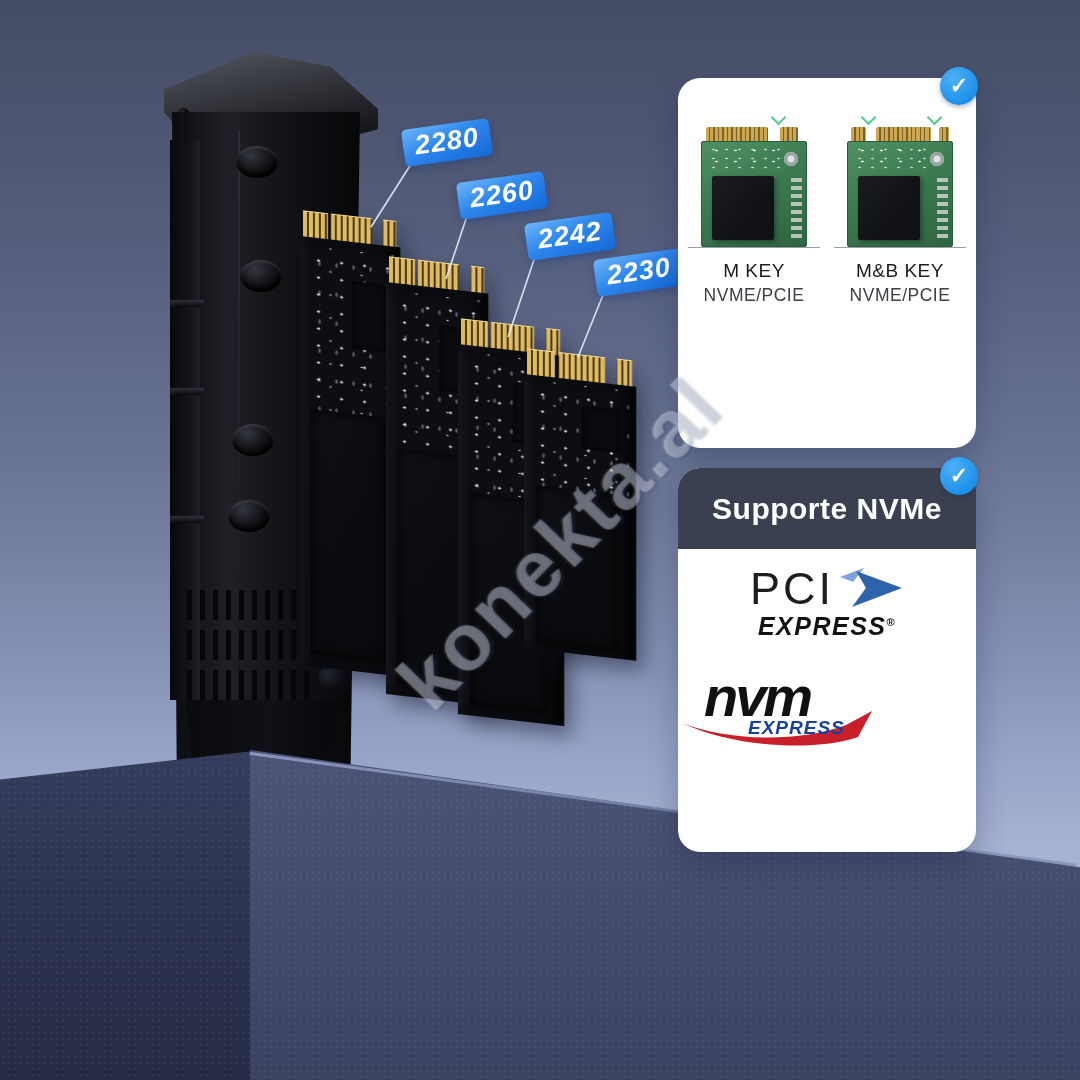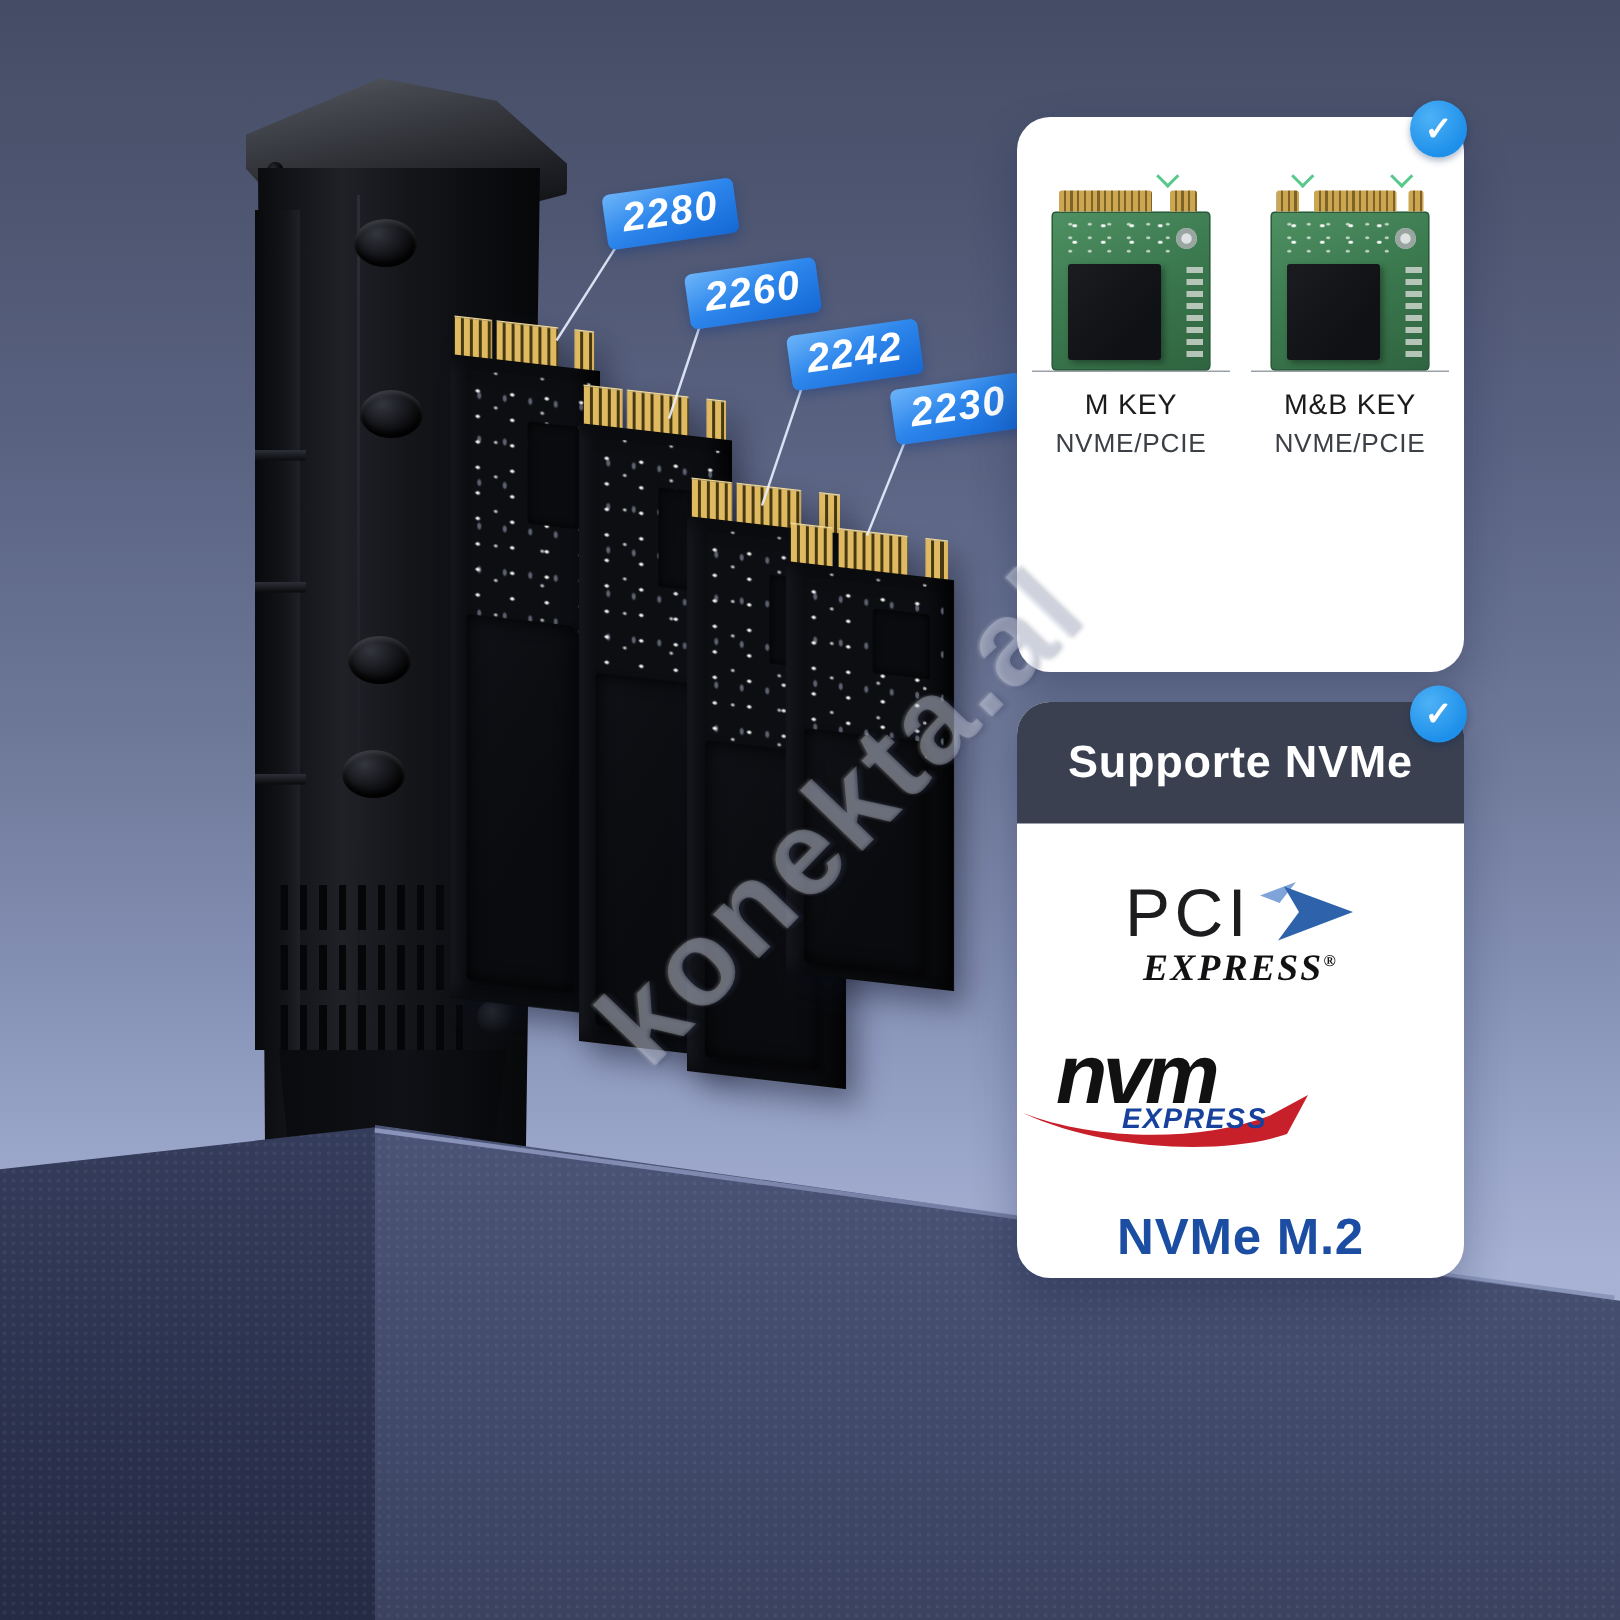--- a/index.html
+++ b/index.html
@@ -119,24 +119,24 @@
   .mod-pads{position:absolute;right:5px;top:34px;bottom:9px;width:11px;opacity:.85;
     background:repeating-linear-gradient(0deg,#ccd4cc 0 4px,rgba(0,0,0,0) 4px 8px);}
   .mod-bits{position:absolute;left:6px;top:4px;right:24px;height:26px;
     background-image:radial-gradient(rgba(255,255,255,.95) 1.4px,transparent 1.9px),
       radial-gradient(rgba(230,235,230,.8) 1.1px,transparent 1.6px);
     background-size:19px 11px,13px 9px;}
   .mod-base{width:132px;height:1px;background:#9aa0a8;}
   .mod-name{margin-top:12px;font-weight:400;font-size:19px;color:#1b1b1b;letter-spacing:.5px;}
   .mod-spec{margin-top:3px;font-size:17.5px;color:#3b4046;letter-spacing:.5px;}
   
-  .pci-logo{margin-top:36px;display:flex;flex-direction:column;align-items:center;}
+  .pci-logo{margin-top:16px;display:flex;flex-direction:column;align-items:center;}
   .pci-top{display:flex;align-items:center;gap:4px;}
   .pci-word{font-size:45px;font-weight:400;color:#1d1d1f;letter-spacing:3px;line-height:1;}
-  .pci-express{font-size:25px;font-style:italic;font-weight:700;color:#121214;letter-spacing:1.5px;margin-top:1px;font-family:Liberation Serif, serif;}
+  .pci-express{font-size:25px;font-style:italic;font-weight:700;color:#121214;letter-spacing:1.5px;margin-top:1px;}
   .pci-reg{font-size:11px;vertical-align:super;font-style:normal;}
   .nvm-logo{position:relative;margin-top:34px;width:190px;height:72px;}
   .nvm-word{position:absolute;left:26px;top:-6px;font-size:56px;font-weight:700;font-style:italic;
     letter-spacing:-3px;color:#111;line-height:1;}
   .nvm-swoosh{position:absolute;left:0;top:36px;}
   .nvm-express{position:absolute;left:70px;top:42px;font-size:19px;font-weight:700;font-style:italic;
     color:#17419c;letter-spacing:1px;}
   .caption{margin-top:40px;text-align:center;font-size:34px;font-weight:700;color:#1b4da3;letter-spacing:.5px;}
   
   .watermark{position:absolute;left:240px;top:498px;width:640px;z-index:40;text-align:center;
@@ -287,17 +287,16 @@
     </div>
 
     <div class="nvm-logo">
       <span class="nvm-word">nvm</span>
       <svg class="nvm-swoosh" width="196" height="38" viewBox="0 0 196 38">
         <path fill="#c8202a" d="M4 12 C 50 30, 120 32, 168 14 L194 0 L180 26 C 140 40, 60 38, 4 12 Z"></path>
       </svg>
       <span class="nvm-express">EXPRESS</span>
     </div>
 
-    <div class="caption">NVMe M.2</div>
   </div>
 
   <div class="watermark">konekta.al</div>
 </div>
 
 </body></html>

